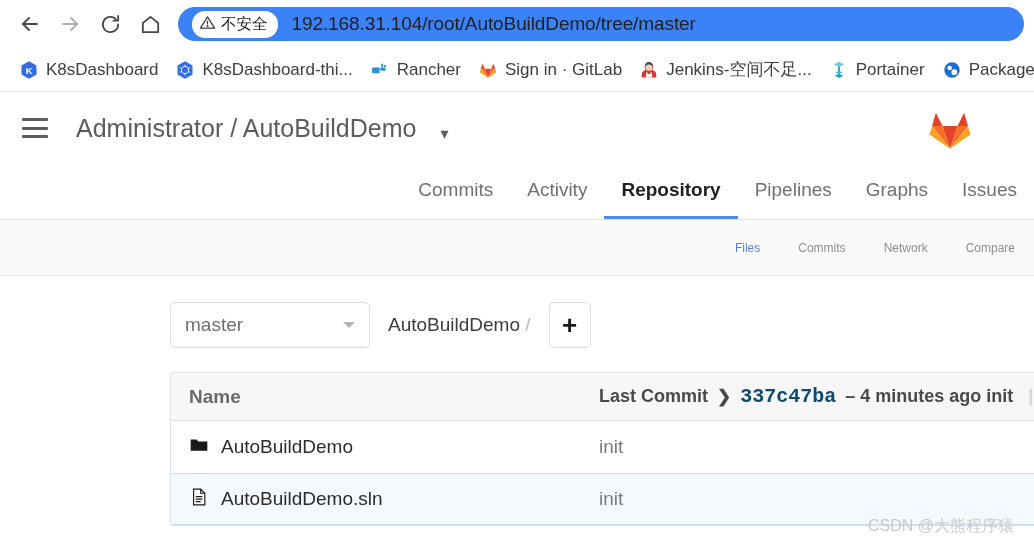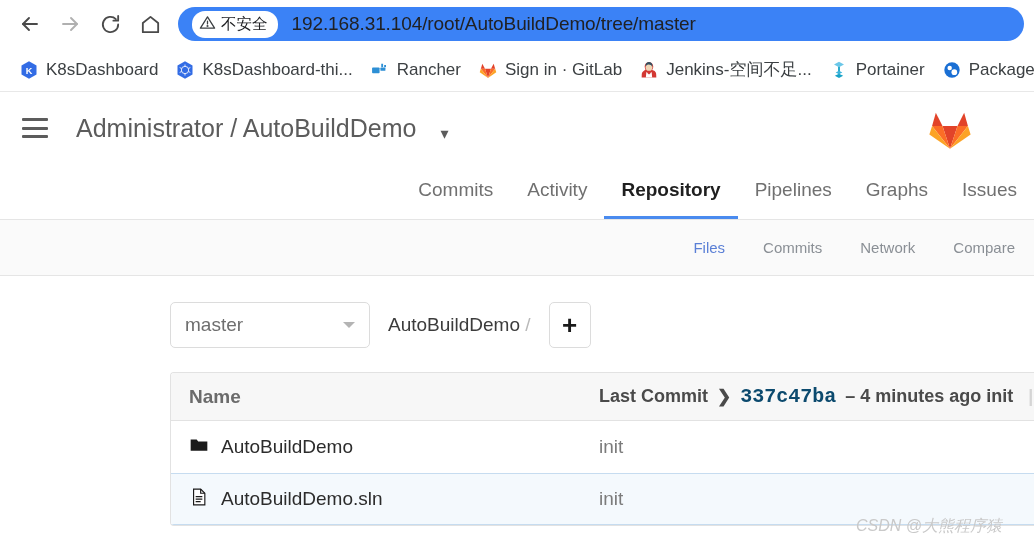--- a/index.html
+++ b/index.html
@@ -160,21 +160,21 @@
     height: 56px;
     background: #fafafa;
     display: flex;
     align-items: center;
     justify-content: flex-end;
     border-bottom: 1px solid #e5e5e5;
     overflow: hidden;
   }
   .subnav-tab {
     padding: 0 19px;
-    font-size: 15px;
+    font-size: 12px;
     color: #8a8f95;
     cursor: pointer;
     white-space: nowrap;
   }
   .subnav-tab.active { color: #5a7fd6; }
 
   
   .repo-area {
     padding: 26px 0 0 170px;
     background: #ffffff;
@@ -295,27 +295,26 @@
     cursor: pointer;
   }
   .ft-row .msg-cell {
     font-size: 19px;
     color: #7b7b7b;
   }
 
   
   .watermark {
     position: absolute;
-    right: 32px;
+    right: 20px;
     bottom: 8px;
     font-size: 16px;
     color: #c9c9c9;
     white-space: nowrap;
     pointer-events: none;
-    font-style: italic;
   }
   .page-root { position: relative; width: 1034px; height: 545px; }
 </style>
 </head>
 <body>
 
 <div class="page-root">
 
   <div class="browser-toolbar">
     <div class="nav-btn">

